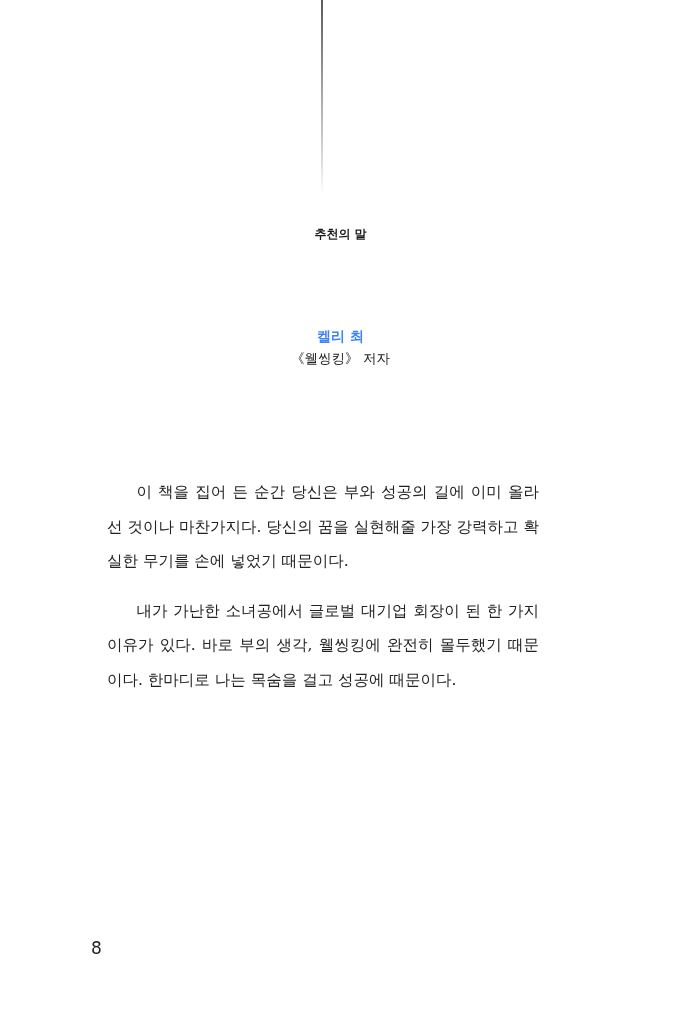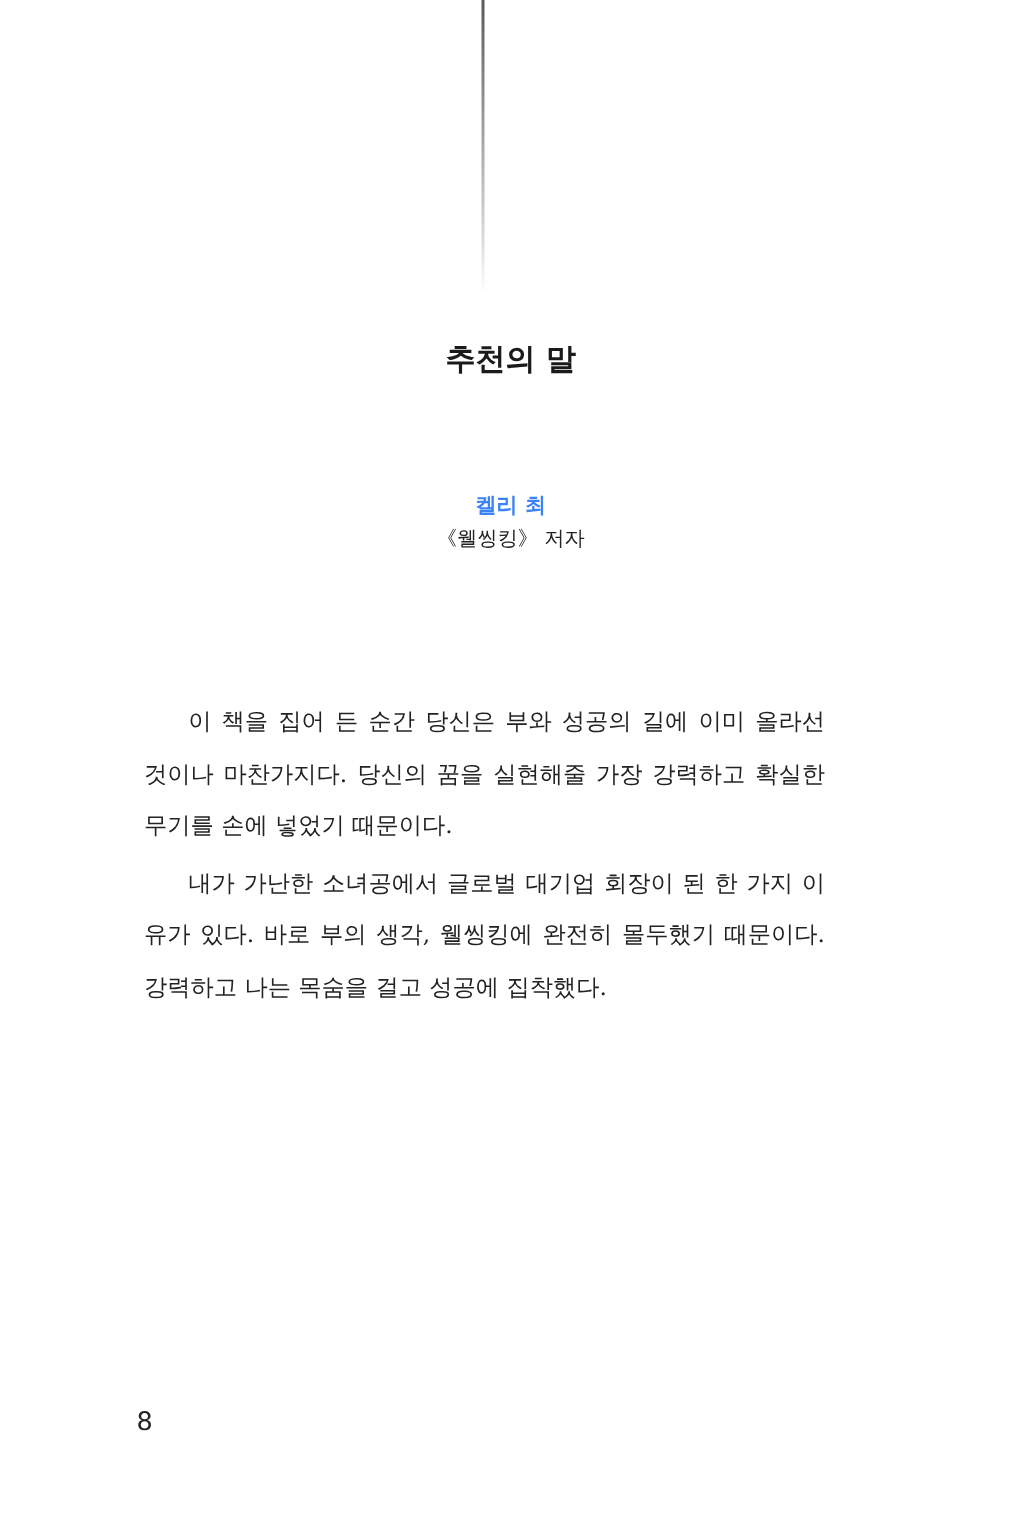--- a/index.html
+++ b/index.html
@@ -4,51 +4,51 @@
 <style>
   html, body { margin:0; padding:0; background:#ffffff; }
   body { width:681px; height:1024px; position:relative; overflow:hidden; }
   .page { position:absolute; inset:0; background:#ffffff; }
   .top-rule {
     position:absolute; left:321px; top:0; width:2px; height:196px;
     background: linear-gradient(to bottom, #5a5a5a 0%, #9a9a9a 40%, #d8d8d8 80%, rgba(255,255,255,0) 100%);
   }
   .section-title {
     position:absolute; left:0; right:0; top:226px; text-align:center;
-    font-family:"DejaVu Sans", sans-serif; font-weight:bold; font-size:20px; color:#1a1a1a;
+    font-family:"DejaVu Sans", sans-serif; font-weight:bold; font-size:12px; color:#1a1a1a;
   }
   .author-name {
     position:absolute; left:0; right:0; top:328px; text-align:center;
     font-family:"DejaVu Sans", sans-serif; font-weight:bold; font-size:14px; color:#3b82f6;
   }
   .author-role {
     position:absolute; left:0; right:0; top:350px; text-align:center;
     font-family:"DejaVu Sans", sans-serif; font-size:13.5px; color:#222;
   }
   .body-text {
     position:absolute; left:92px; width:462px; top:460px;
     font-family:"DejaVu Serif", serif; font-size:15.5px; color:#222;
     line-height:34.5px; text-align:justify;
   }
-  .body-text p { margin:4px; text-indent:1.9em; }
+  .body-text p { margin:15px; text-indent:1.9em; }
   .page-number {
     position:absolute; left:91px; top:938px;
     font-family:"DejaVu Sans", sans-serif; font-size:17px; color:#222;
   }
 </style>
 </head>
 <body>
 
 <div class="page">
   <div class="top-rule"></div>
 
   <div class="section-title">추천의 말</div>
 
   <div class="author-name">켈리 최</div>
   <div class="author-role">《웰씽킹》 저자</div>
 
   <div class="body-text">
     <p>이 책을 집어 든 순간 당신은 부와 성공의 길에 이미 올라선 것이나 마찬가지다. 당신의 꿈을 실현해줄 가장 강력하고 확실한 무기를 손에 넣었기 때문이다.</p>
-    <p>내가 가난한 소녀공에서 글로벌 대기업 회장이 된 한 가지 이유가 있다. 바로 부의 생각, 웰씽킹에 완전히 몰두했기 때문이다. 강력하고 나는 목숨을 걸고 성공에 집착했다.</p>
+    <p>내가 가난한 소녀공에서 글로벌 대기업 회장이 된 한 가지 이유가 있다. 바로 부의 생각, 웰씽킹에 완전히 몰두했기 때문이다. 한마디로 나는 목숨을 걸고 성공에 때문이다.</p>
   </div>
 
   <div class="page-number">8</div>
 </div>
 
 </body></html>

